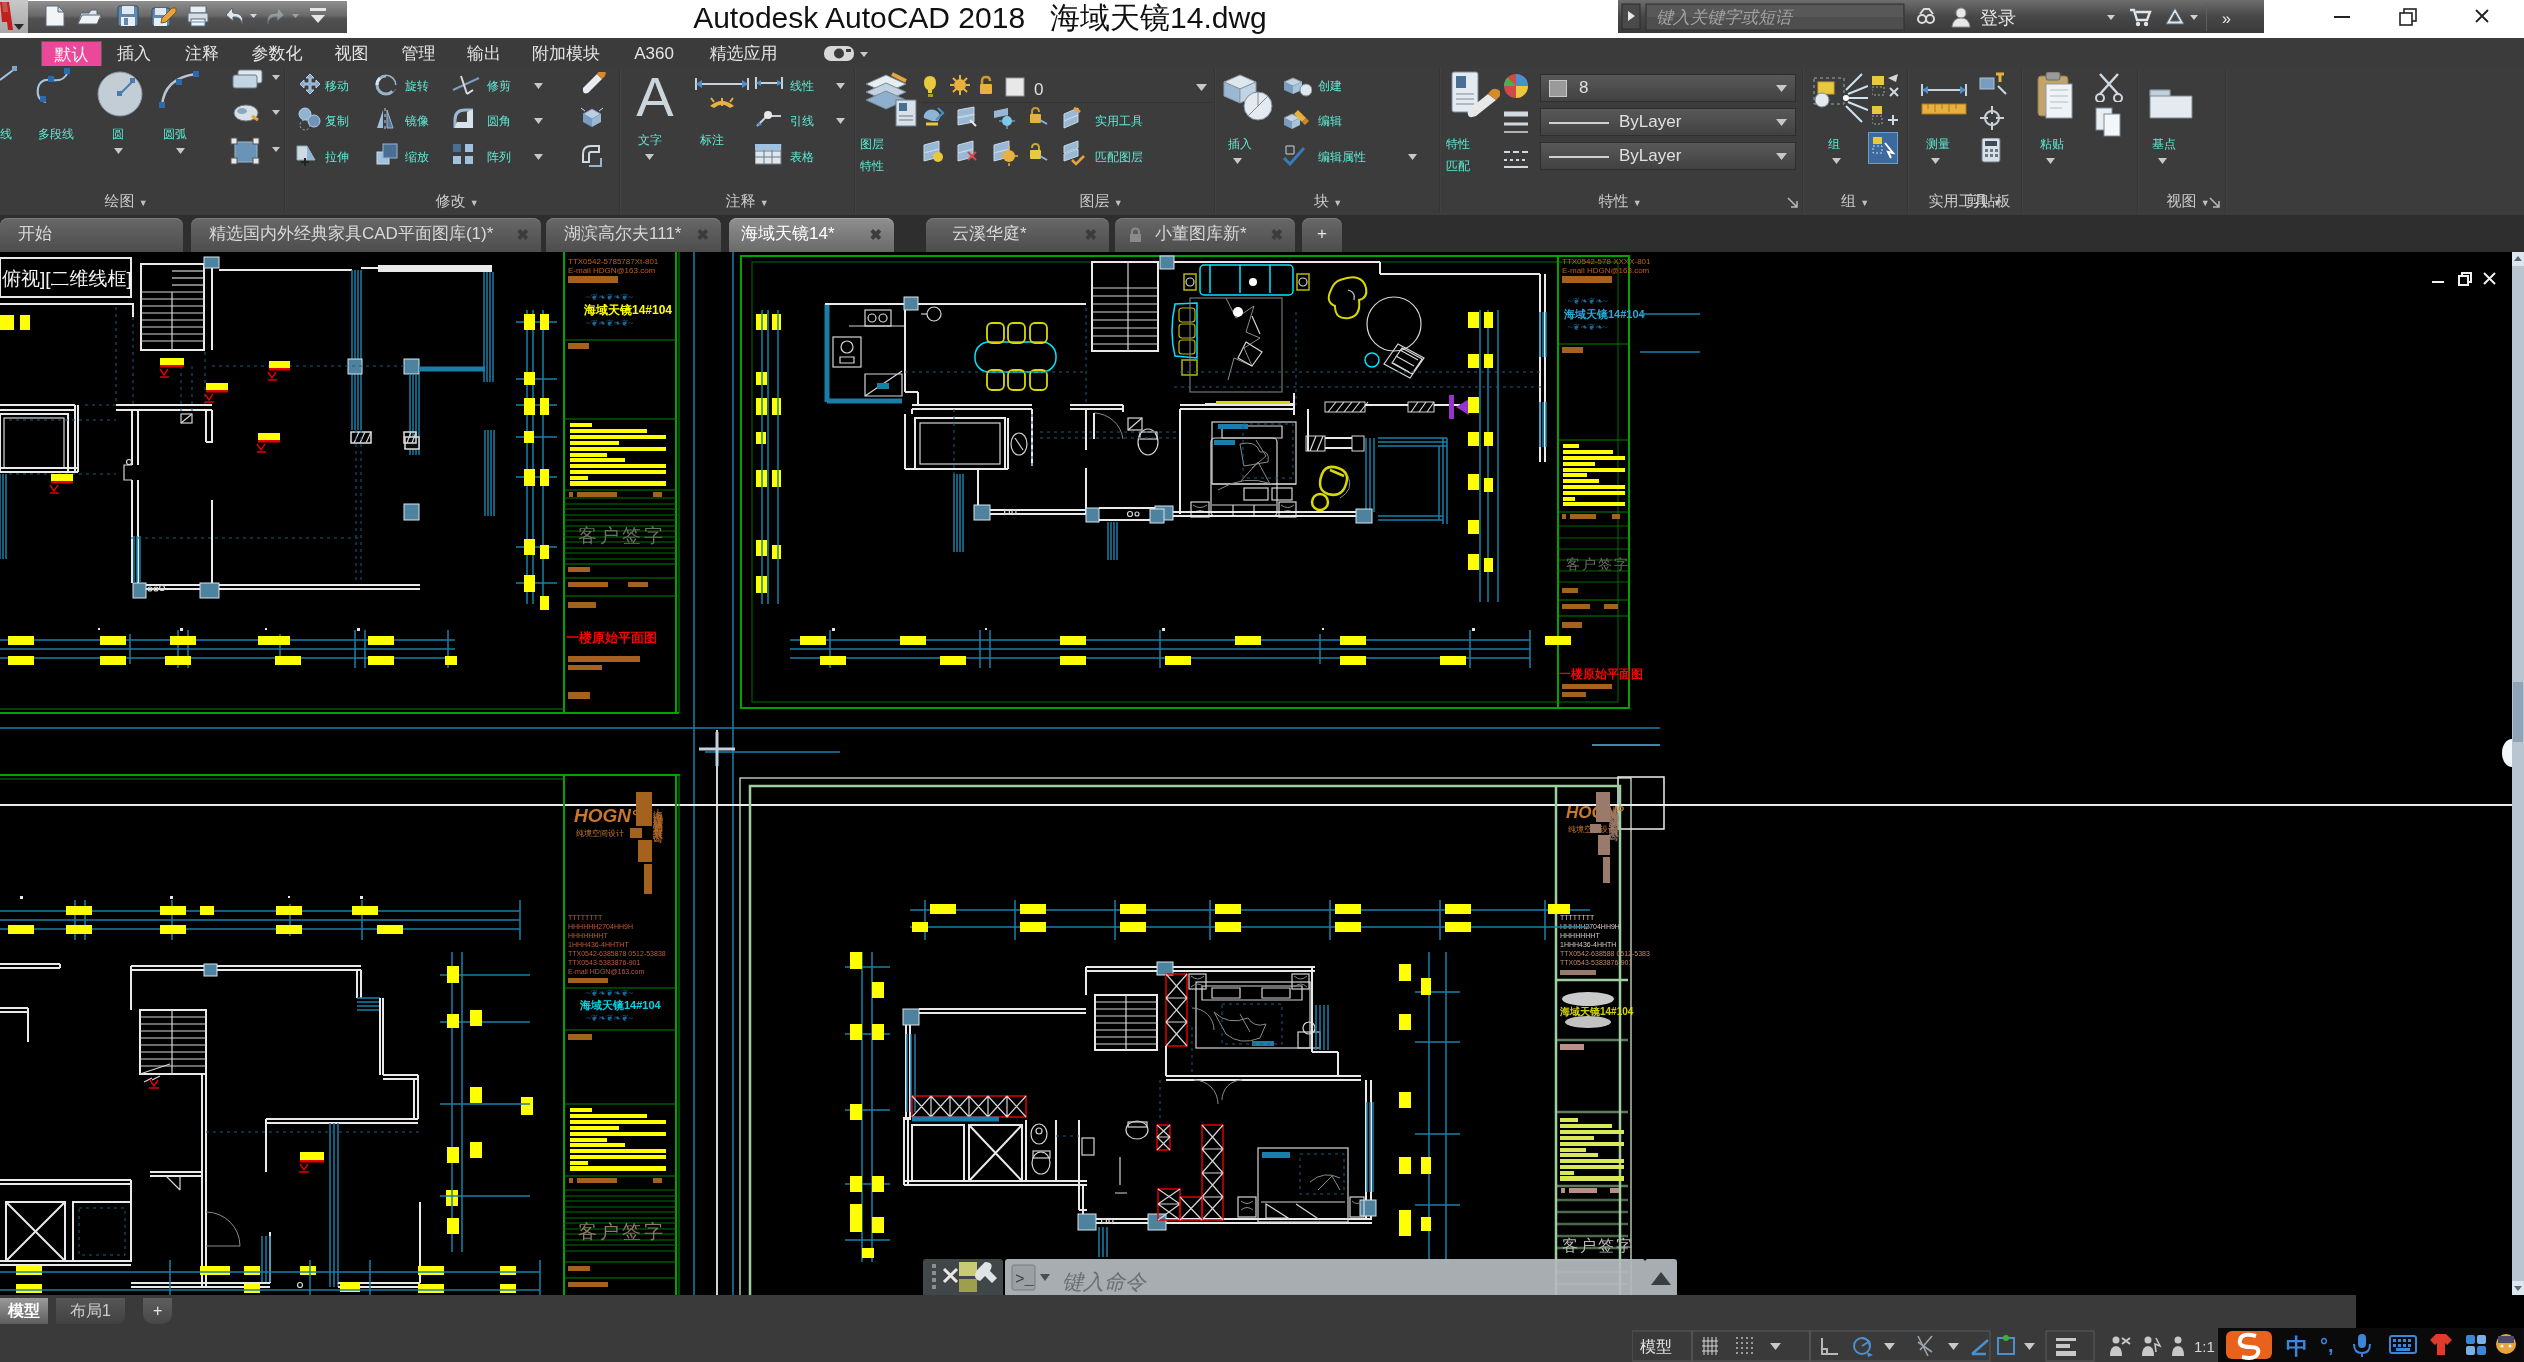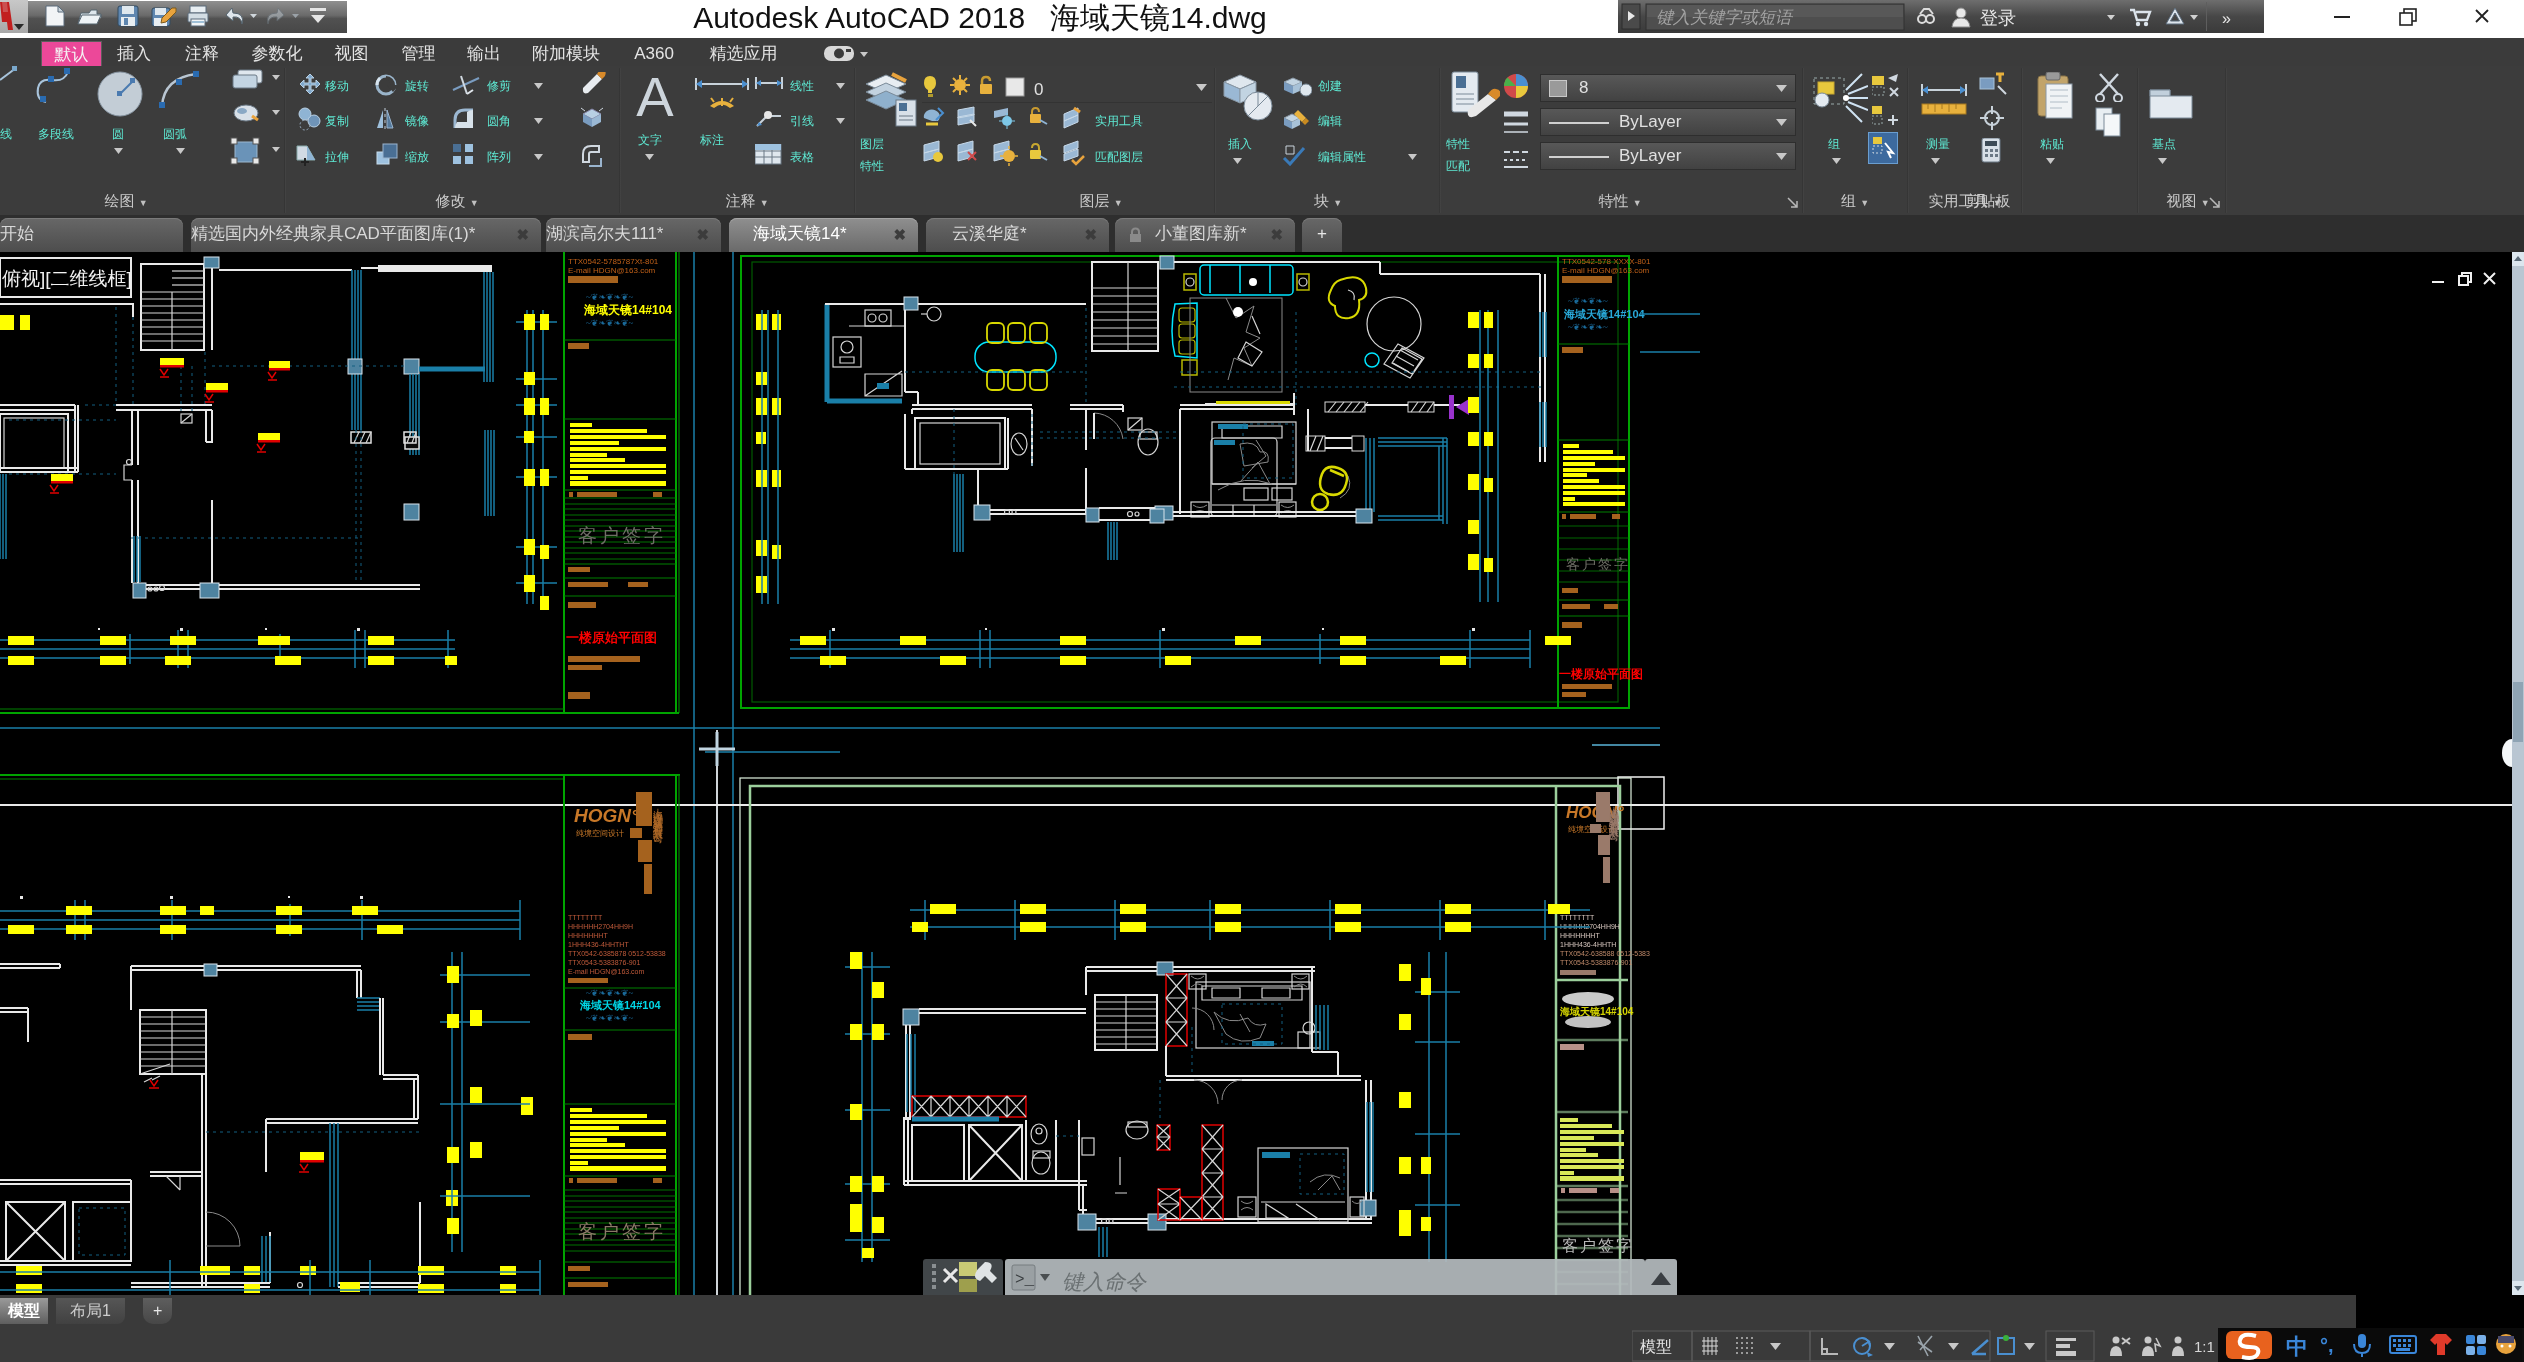--- a/index.html
+++ b/index.html
@@ -13,21 +13,21 @@
 #winbtns{position:absolute;right:0;top:0;width:260px;height:33px;background:#fff;color:#222;display:flex;align-items:center;justify-content:space-around;font-size:20px}
 #ribbon-tabs{position:absolute;left:0;top:38px;width:2524px;height:28px;background:#3b3b3b;color:#e4e4e4;font-size:17px}
 .rtab{position:absolute;top:3px;height:25px;line-height:25px;text-align:center}
 .rtab.active{background:#ec4899;border:1px solid #5c5c5c;border-bottom:none;color:#f4f4f4}
 #ribbon{position:absolute;left:0;top:66px;width:2524px;height:149px;background:#3c3c3c;color:#d6d6d6}
 .psep{position:absolute;top:2px;height:145px;width:2px;background:linear-gradient(90deg,#2f2f2f,#484848)}
 .plabel{position:absolute;top:126px;height:22px;font-size:15px;color:#cbcbcb;text-align:center;width:120px}
 .ilabel{position:absolute;font-size:12px;color:#5eead4;white-space:nowrap}
 .dd{color:#c0c0c0;font-size:9px}
 #docbar{position:absolute;left:0;top:215px;width:2524px;height:37px;background:#2e2e2e}
-.dtab{position:absolute;top:3px;height:34px;border-radius:8px 8px 0 0;background:linear-gradient(#676767,#4d4d4d);color:#d9d9d9;font-size:17px;line-height:32px;text-align:left;box-shadow:inset 0 1px 0 #7a7a7a}
+.dtab{position:absolute;top:3px;height:34px;border-radius:8px 8px 0 0;background:linear-gradient(#676767,#4d4d4d);color:#d9d9d9;font-size:17px;line-height:32px;text-align:left;padding-left:18px;box-shadow:inset 0 1px 0 #7a7a7a}
 .dtab .x{color:#3c3c3c;font-weight:bold;font-size:15px;position:absolute;right:12px;top:1px}
 .dtab.active{background:linear-gradient(#8f8f8f,#6a6a6a);color:#fff;box-shadow:inset 0 1px 0 #a5a5a5}
 #canvas{position:absolute;left:0;top:252px;width:2524px;height:1043px;background:#000}
 #bottombar{position:absolute;left:0;top:1295px;width:2356px;height:67px;background:#3a3a3a}
 .mtab{position:absolute;top:3px;height:26px;font-size:16px;line-height:26px;padding:0 12px;color:#cdcdcd;background:#454545;border-radius:0 0 8px 0}
 #statusbar{position:absolute;left:1632px;top:35px;height:32px;display:flex;align-items:center;color:#d0d0d0}
 #sogou{position:absolute;left:2218px;top:33px;width:306px;height:34px;background:#0d0d0d;display:flex;align-items:center;justify-content:space-evenly}
 </style>
 </head>
 <body>
@@ -599,21 +599,21 @@
 <div class="plabel" style="left:2128px">视图 <span class="dd">▼</span></div>
 <svg class="abs" style="left:2208px;top:130px" width="14" height="14">
       <path d="M2,2 l9,9 m0,-6 l0,6 l-6,0" stroke="#b8b8b8" stroke-width="1.5" fill="none"></path>
     </svg>
 <div class="psep" style="left:2225px"></div>
 </div>
 <div id="docbar">
 <div class="dtab" style="left:0px;width:183px">开始</div>
 <div class="dtab" style="left:191px;width:350px">精选国内外经典家具CAD平面图库(1)*<span class="x">✖</span></div>
 <div class="dtab" style="left:546px;width:175px">湖滨高尔夫111*<span class="x">✖</span></div>
-<div class="dtab active" style="left:729px;width:189px;padding-left:24px">海域天镜14*<span class="x">✖</span></div>
+<div class="dtab active" style="left:729px;width:165px;padding-left:12px">海域天镜14*<span class="x">✖</span></div>
 <div class="dtab" style="left:926px;width:183px;padding-left:26px">云溪华庭*<span class="x">✖</span></div>
 <div class="dtab" style="left:1115px;width:180px;padding-left:40px">小董图库新*<span class="x">✖</span>
 <svg class="abs" style="left:14px;top:9px" width="14" height="16">
         <rect x="1" y="7" width="11" height="8" fill="#8a8a8a"></rect>
         <path d="M3,7 l0,-2 q0,-3.5 3.5,-3.5 q3.5,0 3.5,3.5 l0,2" fill="none" stroke="#8a8a8a" stroke-width="2"></path>
       </svg>
 </div>
 <div class="dtab" style="left:1302px;width:40px;padding-left:0;text-align:center;color:#e8e8e8">+</div>
 </div>
 <div id="canvas">

